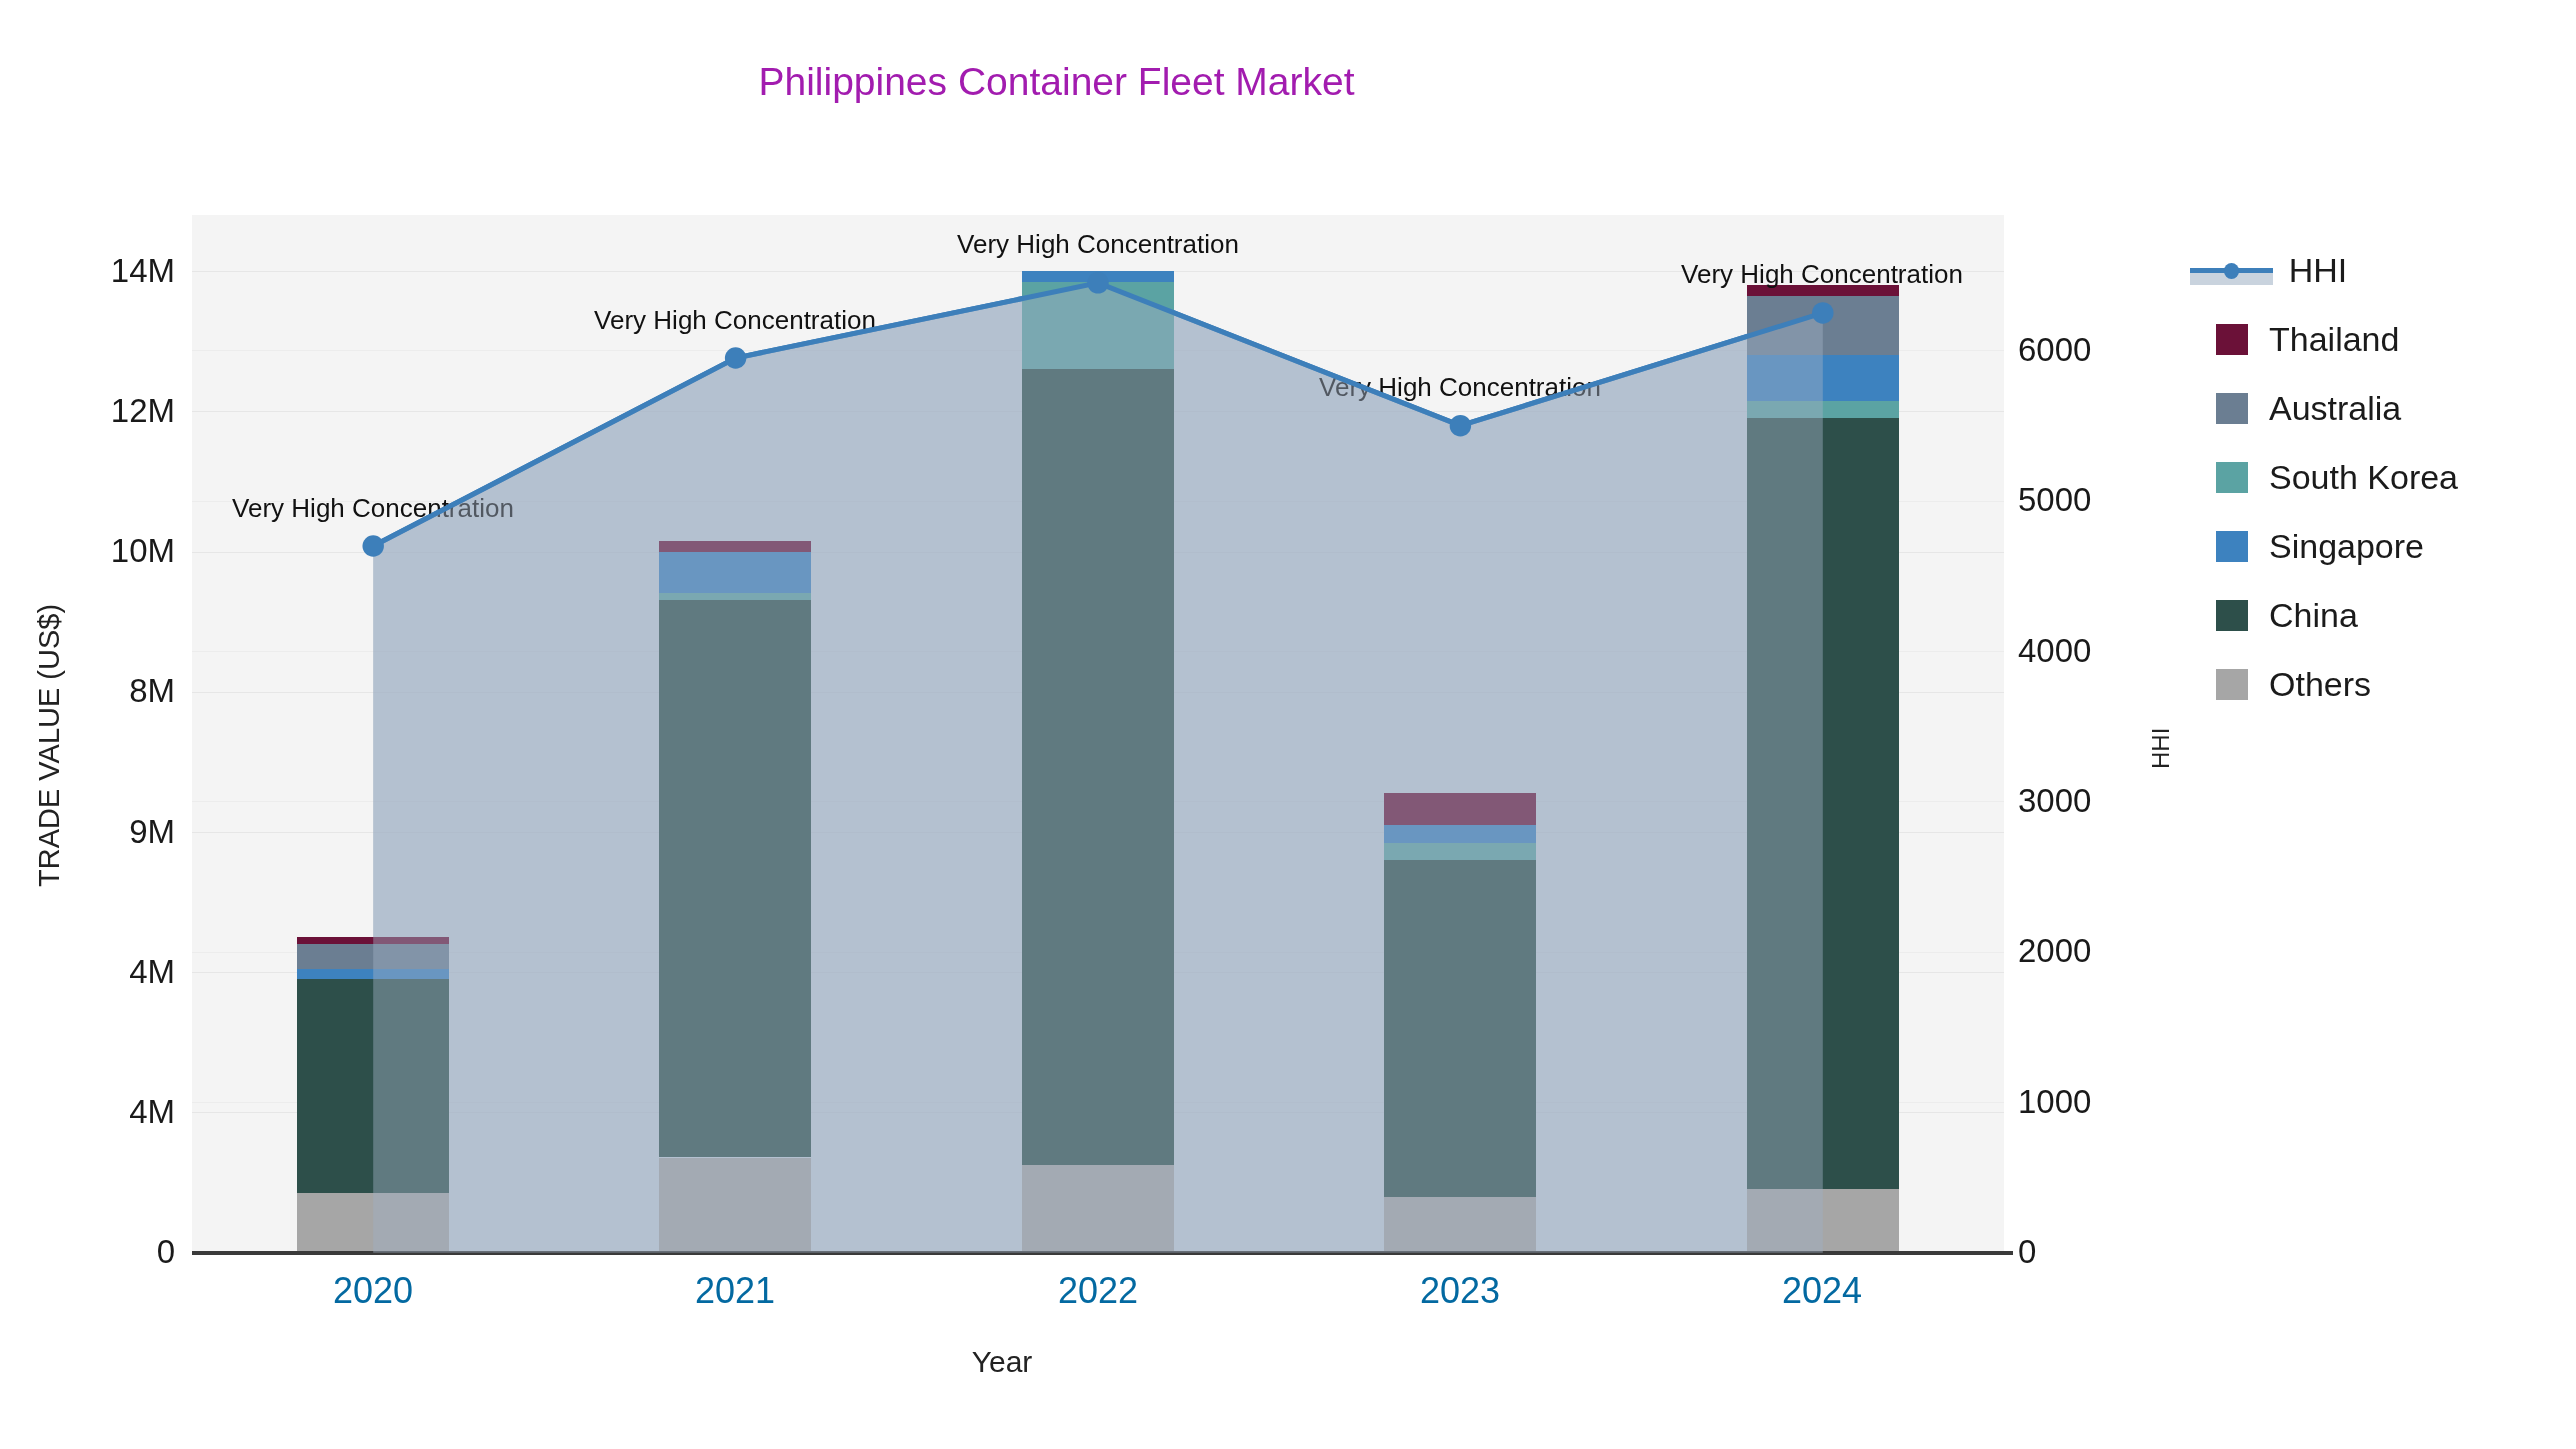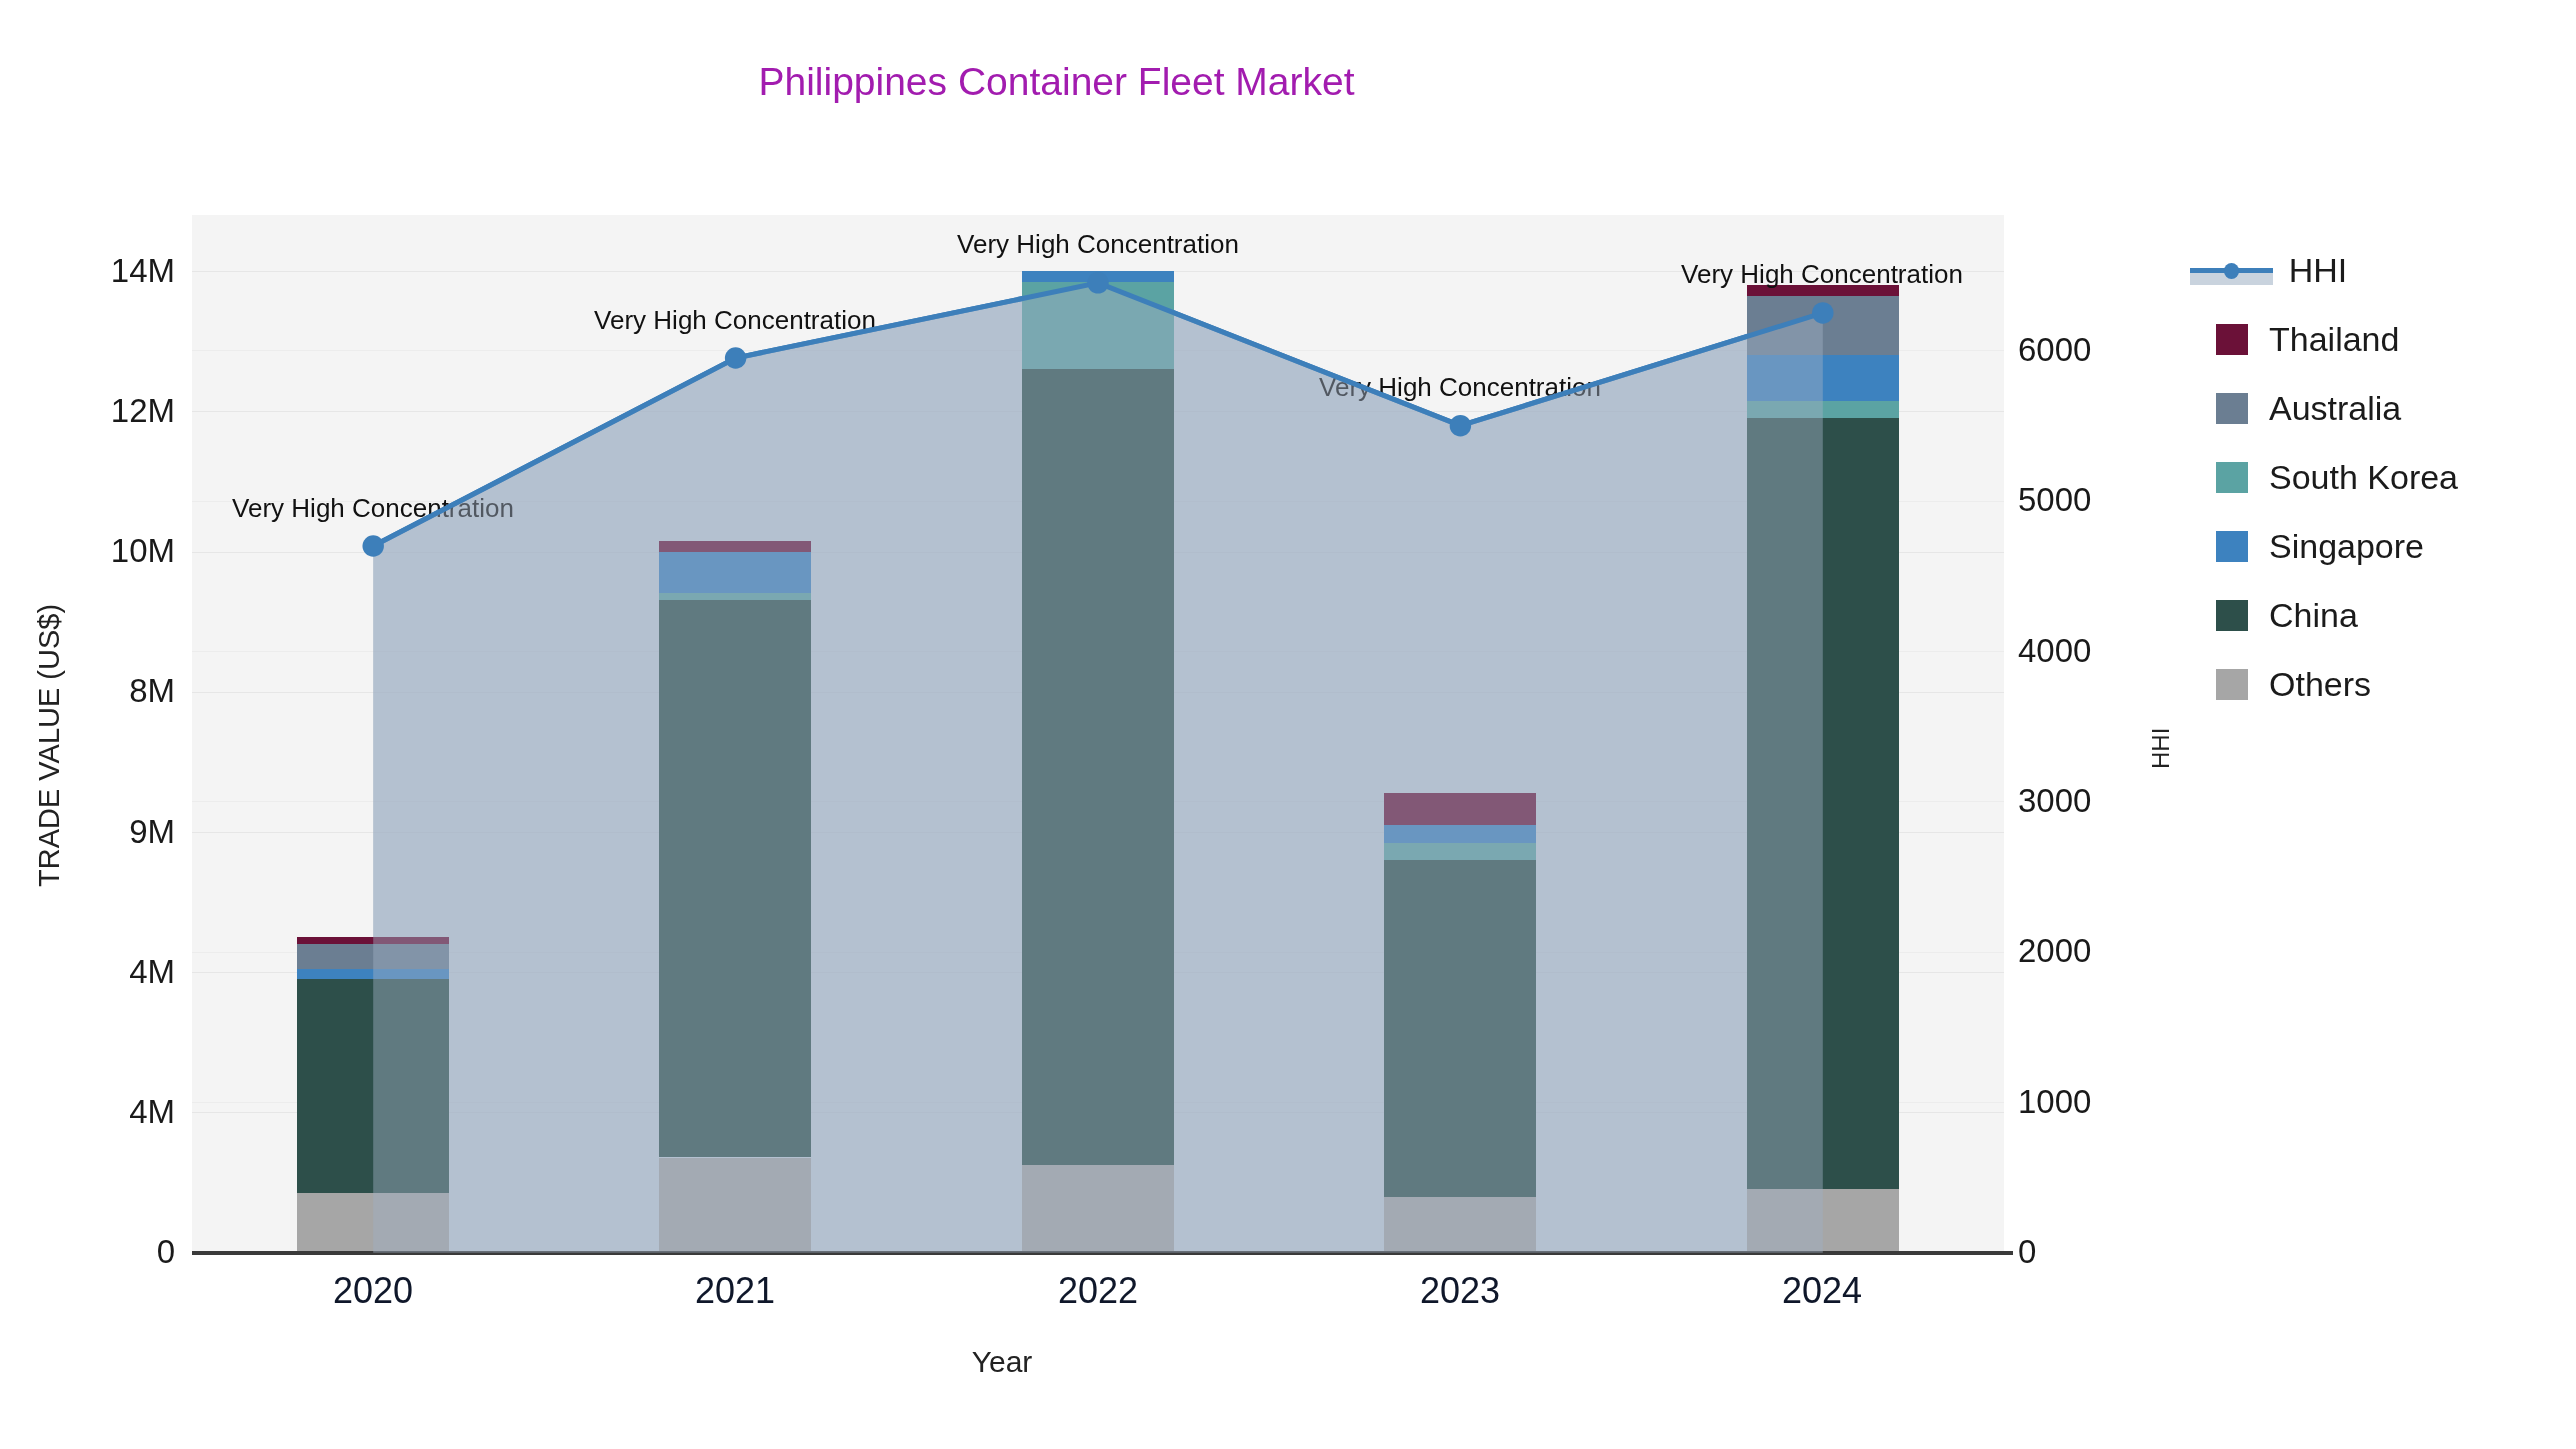--- a/index.html
+++ b/index.html
@@ -14,21 +14,21 @@
   .gridline.hhi{background:#ececec;}
 
   .axis-base{position:absolute;left:192px;top:1251px;width:1821px;height:3.6px;background:#3a3a3a;}
 
   .ylabel-left{position:absolute;transform:rotate(-90deg);transform-origin:left top;font-size:29px;color:#222;white-space:nowrap;}
   .ylabel-right{position:absolute;transform:rotate(-90deg);transform-origin:left top;font-size:24px;color:#222;white-space:nowrap;}
   .xlabel{position:absolute;top:1345px;left:0;width:2004px;text-align:center;font-size:30px;color:#222;}
 
   .ytick{position:absolute;right:1.4px;text-align:right;font-size:33px;color:#1a1a1a;transform:translateY(-50%);white-space:nowrap;}
   .ytick-r{position:absolute;left:0;text-align:left;font-size:33px;color:#1a1a1a;transform:translateY(-50%);white-space:nowrap;}
-  .xtick{position:absolute;top:1270px;font-size:36px;color:#0f172a;transform:translateX(-50%);white-space:nowrap;}
+  .xtick{position:absolute;top:1270px;font-size:36px;color:#0369a1;transform:translateX(-50%);white-space:nowrap;}
 
   .bar-seg{position:absolute;}
   .hhi-svg{position:absolute;left:192px;top:215px;width:1812px;height:1038px;overflow:visible;pointer-events:none;}
 
   .ann{position:absolute;font-size:26px;color:#111;transform:translateX(-50%);white-space:nowrap;}
 
   .legend{position:absolute;left:2190px;top:236px;width:372px;}
   .legend-row{display:flex;align-items:center;height:69px;}
   .legend-swatch{width:31.5px;height:31.5px;margin-right:21.5px;flex:0 0 31.5px;}
   .legend-line{width:83px;height:31.5px;margin-right:15.7px;flex:0 0 83px;position:relative;}

